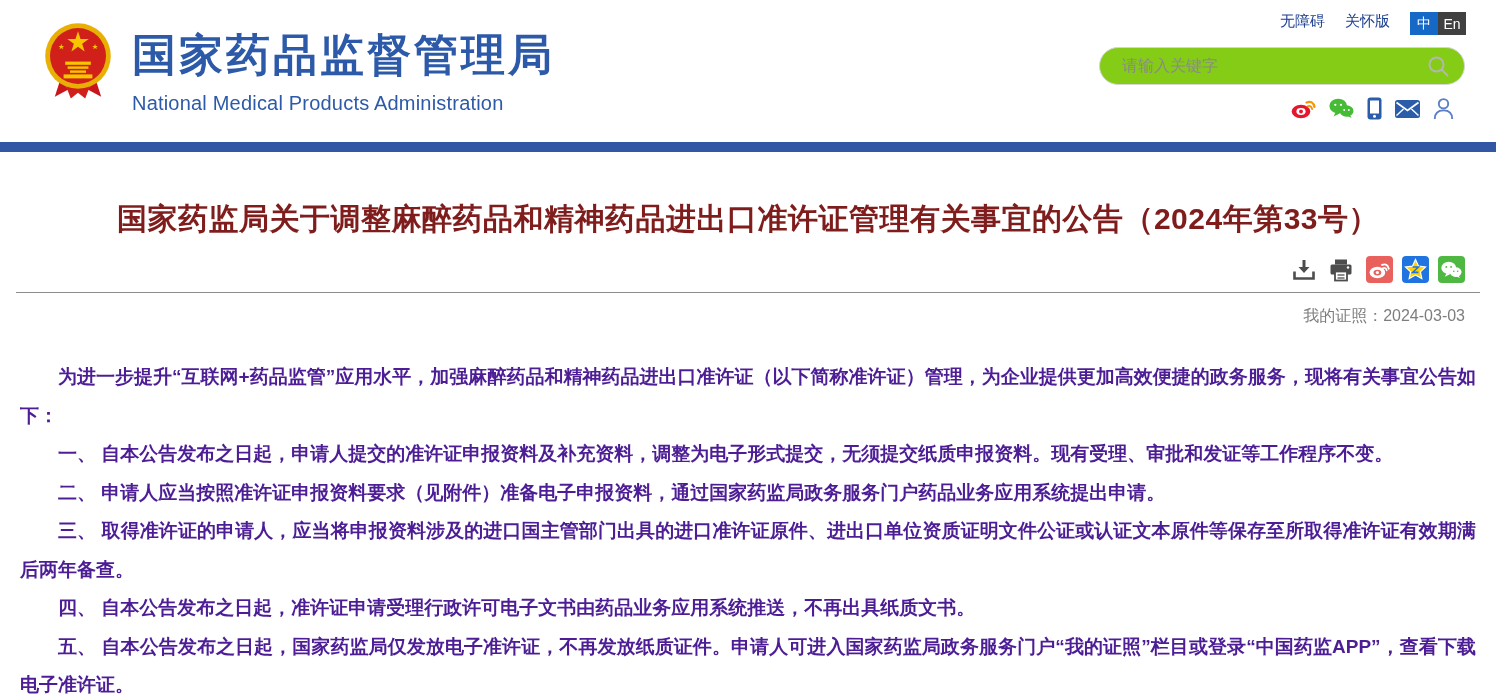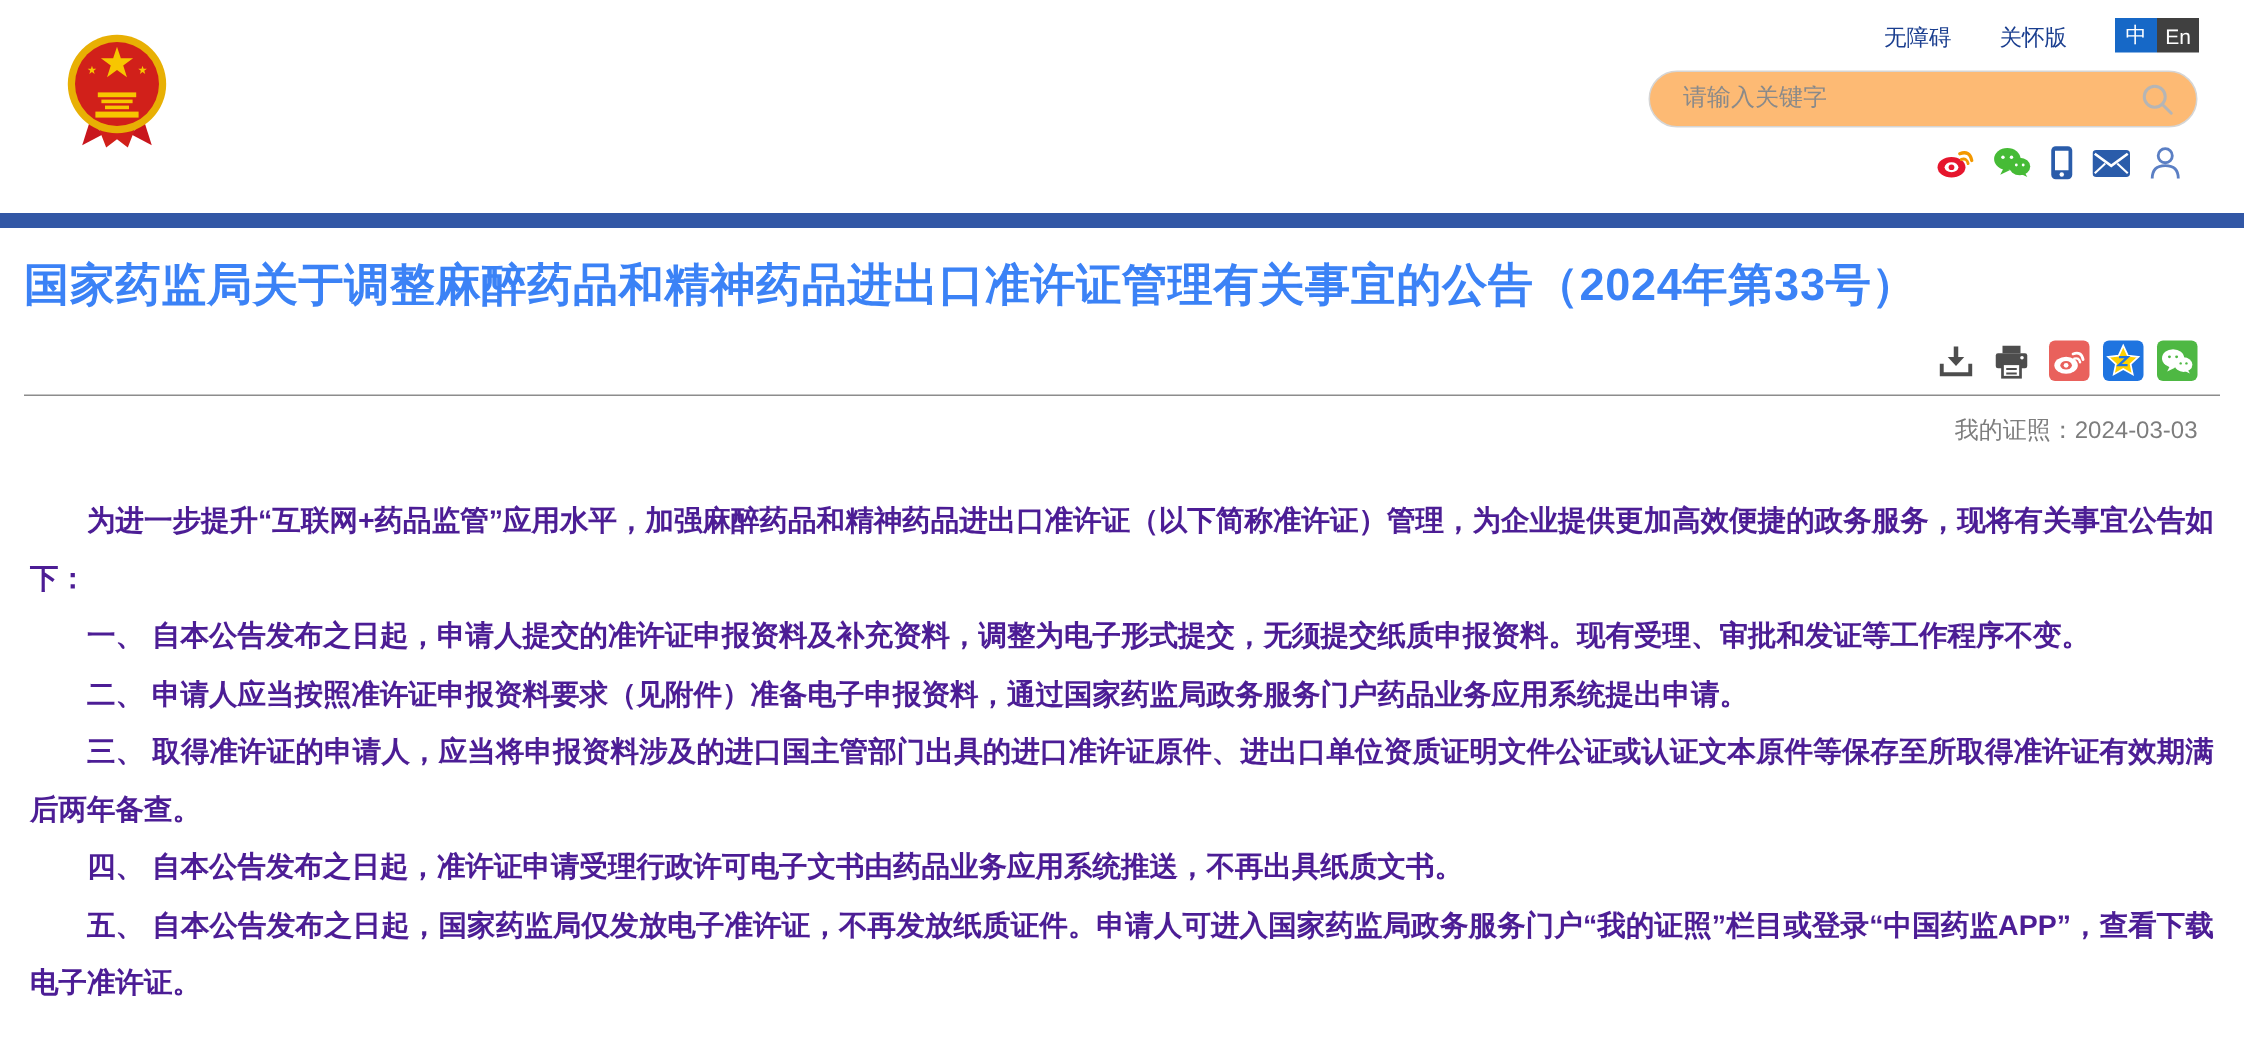--- a/index.html
+++ b/index.html
@@ -6,46 +6,46 @@
   html, body { width: 1496px; height: 699px; background: #fff; overflow: hidden;
     font-family: "Liberation Sans", sans-serif; }
 
   
   .header { position: relative; width: 100%; height: 142px; background: #fff; }
   .emblem { position: absolute; left: 38px; top: 12px; width: 80px; height: 96px; }
   .site-titles { position: absolute; left: 132px; top: 26px; }
   .site-title-zh { font-size: 44px; font-weight: bold; color: #2d5aa8; letter-spacing: 3px; }
   .site-title-en { font-size: 20px; color: #2d5aa8; margin-top: 7px; letter-spacing: 0.2px; }
 
-  .util { position: absolute; right: 30px; top: 12px; display: flex; align-items: flex-end; gap: 32px; }
+  .util { position: absolute; right: 30px; top: 12px; display: flex; align-items: flex-start; gap: 20px; }
   .util-link { font-size: 15px; color: #1a3e8f; cursor: pointer; text-decoration: none; }
   .lang-toggle { display: flex; }
   .lang-btn { width: 28px; height: 23px; display: flex; align-items: center; justify-content: center;
     font-size: 14px; color: #fff; cursor: pointer; }
   .lang-zh { background: #1668c7; }
   .lang-en { background: #404040; }
 
   .searchbar { position: absolute; right: 31px; top: 47px; width: 366px; height: 38px;
     border: 1px solid #d5d5d5; border-radius: 20px; display: flex; align-items: center;
-    padding: 0 14px 0 22px; background: #fdba74; }
+    padding: 0 14px 0 22px; background: #84cc16; }
   .searchbar input { flex: 1; border: none; outline: none; font-size: 16px; color: #555;
     font-family: "Liberation Sans", sans-serif; background: transparent; }
   .searchbar input::placeholder { color: #8a8a8a; }
   .search-btn { width: 24px; height: 24px; cursor: pointer; flex: 0 0 auto; }
 
   .socials { position: absolute; right: 42px; top: 97px; display: flex; align-items: center; gap: 13px; }
   .social { cursor: pointer; display: flex; align-items: center; }
 
   
   .blue-bar { width: 100%; height: 10px; background: #3257a5; }
 
   
   .main { padding: 0 16px; }
-  .article-title { margin-top: 18px; text-align: left; font-size: 30px; font-weight: bold;
-    color: #3b82f6; letter-spacing: 0.5px; }
+  .article-title { margin-top: 47px; text-align: center; font-size: 30px; font-weight: bold;
+    color: #7f1d1d; letter-spacing: 0.5px; }
 
   .tools { margin-top: 16px; display: flex; justify-content: flex-end; align-items: center;
     gap: 9px; padding-right: 15px; }
   .tool-gray { width: 24px; height: 24px; cursor: pointer; margin-right: 4px; }
   .tool-btn { width: 27px; height: 27px; border-radius: 4px; display: flex; align-items: center;
     justify-content: center; cursor: pointer; }
   .tool-weibo { background: #e9615c; }
   .tool-star { background: #1f74e0; }
   .tool-wechat { background: #4eb843; }
 
@@ -70,20 +70,24 @@
     <circle cx="50" cy="45" r="35" fill="#d1201a"></circle>
     <path d="M50 14 l3.2 9.6 h10.2 l-8.2 6 3.1 9.7 -8.3 -6 -8.3 6 3.1 -9.7 -8.2 -6 h10.2 Z" fill="#f7c600"></path>
     <path d="M31 26 l1.4 4.2 h4.4 l-3.5 2.6 1.3 4.2 -3.6 -2.6 -3.6 2.6 1.3 -4.2 -3.5 -2.6 h4.4 Z" fill="#f7c600" transform="scale(0.62) translate(16,22)"></path>
     <path d="M69 26 l1.4 4.2 h4.4 l-3.5 2.6 1.3 4.2 -3.6 -2.6 -3.6 2.6 1.3 -4.2 -3.5 -2.6 h4.4 Z" fill="#f7c600" transform="scale(0.62) translate(46,22)"></path>
     <rect x="34" y="52" width="32" height="4" fill="#f7c600"></rect>
     <rect x="37" y="58" width="26" height="3" fill="#f7c600"></rect>
     <rect x="40" y="63" width="20" height="3" fill="#f7c600"></rect>
     <rect x="32" y="68" width="36" height="5" fill="#f7c600"></rect>
   </svg>
 
+  <div class="site-titles">
+    <div class="site-title-zh">国家药品监督管理局</div>
+    <div class="site-title-en">National Medical Products Administration</div>
+  </div>
 
   <div class="util">
     <a class="util-link">无障碍</a>
     <a class="util-link">关怀版</a>
     <div class="lang-toggle">
       <div class="lang-btn lang-zh">中</div>
       <div class="lang-btn lang-en">En</div>
     </div>
   </div>
 

